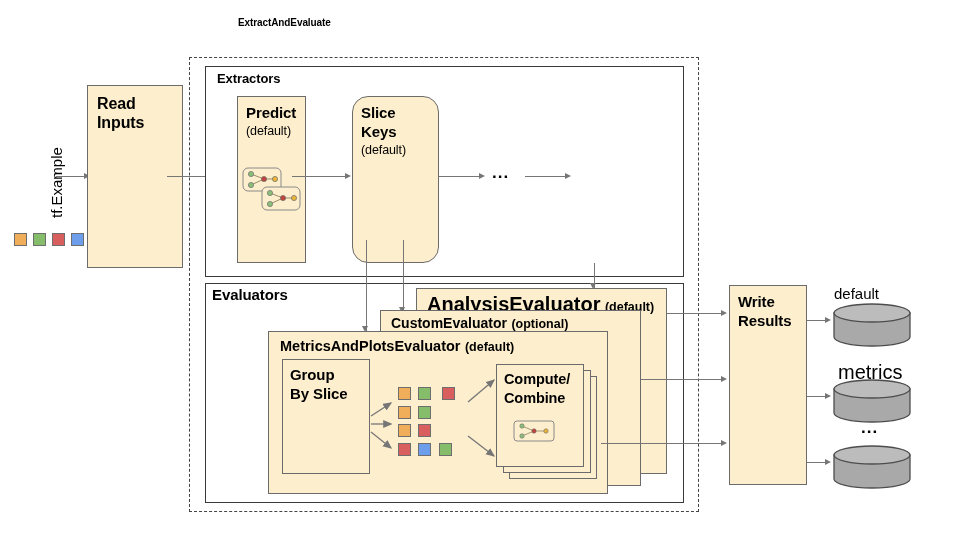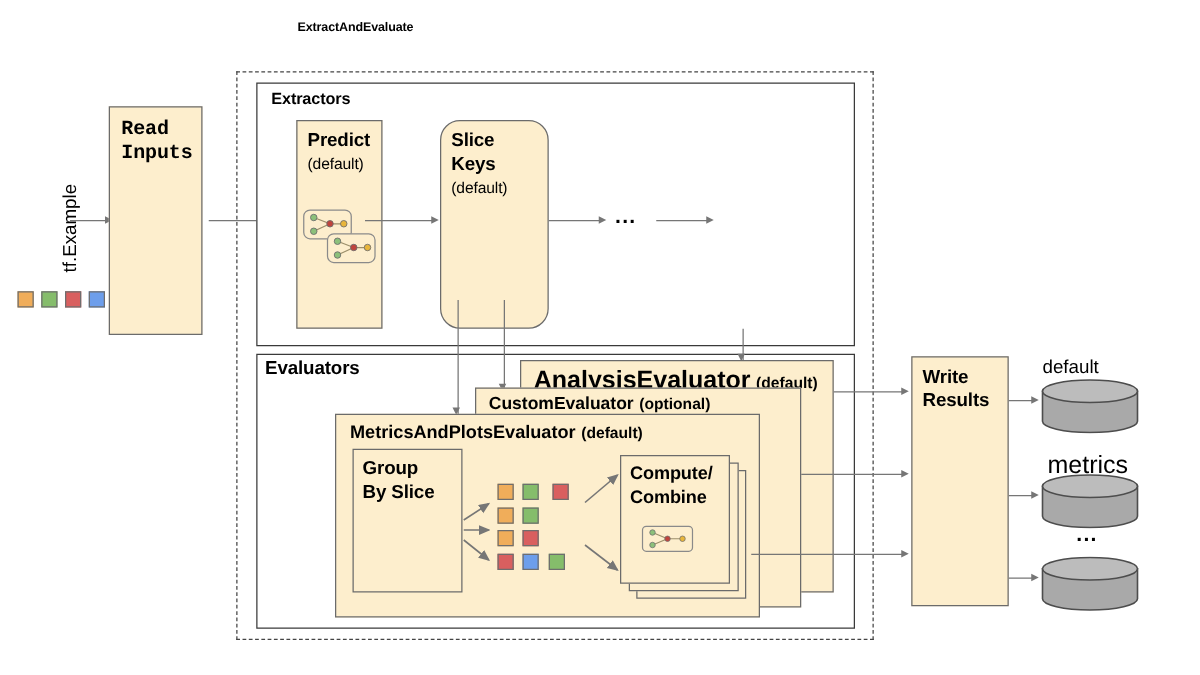--- a/index.html
+++ b/index.html
@@ -44,21 +44,21 @@
   <div style="position:absolute;left:14px;top:233px;width:70px;height:14px;">
     <div class="sq" style="left:0px;top:0px;background:#f0ad5a;"></div>
     <div class="sq" style="left:19px;top:0px;background:#85bd6b;"></div>
     <div class="sq" style="left:38px;top:0px;background:#d95f5f;"></div>
     <div class="sq" style="left:57px;top:0px;background:#6d9eeb;"></div>
   </div>
 
   <div class="ln lnh" style="left:56px;top:176px;width:30px;"></div>
   <div class="arrowR" style="left:84px;top:172.6px;"></div>
 
-  <div class="abs box" style="left:87px;top:85px;width:75px;height:183px;font-family:Liberation Mono, monospace;">
+  <div class="abs box" style="left:87px;top:85px;width:96px;height:183px;">
     <div class="lbl" style="left:9px;top:9px;font-size:16px;">Read</div>
     <div class="lbl" style="left:9px;top:28px;font-size:16px;">Inputs</div>
   </div>
 
   <div class="ln lnh" style="left:167px;top:176px;width:47px;"></div>
   <div class="arrowR" style="left:212px;top:172.6px;"></div>
 
   <div class="lbl" style="left:190px;top:17px;font-size:10px;margin-left:48px;">ExtractAndEvaluate</div>
   <div class="abs dashed" style="left:189px;top:57px;width:510px;height:455px;"></div>
 

